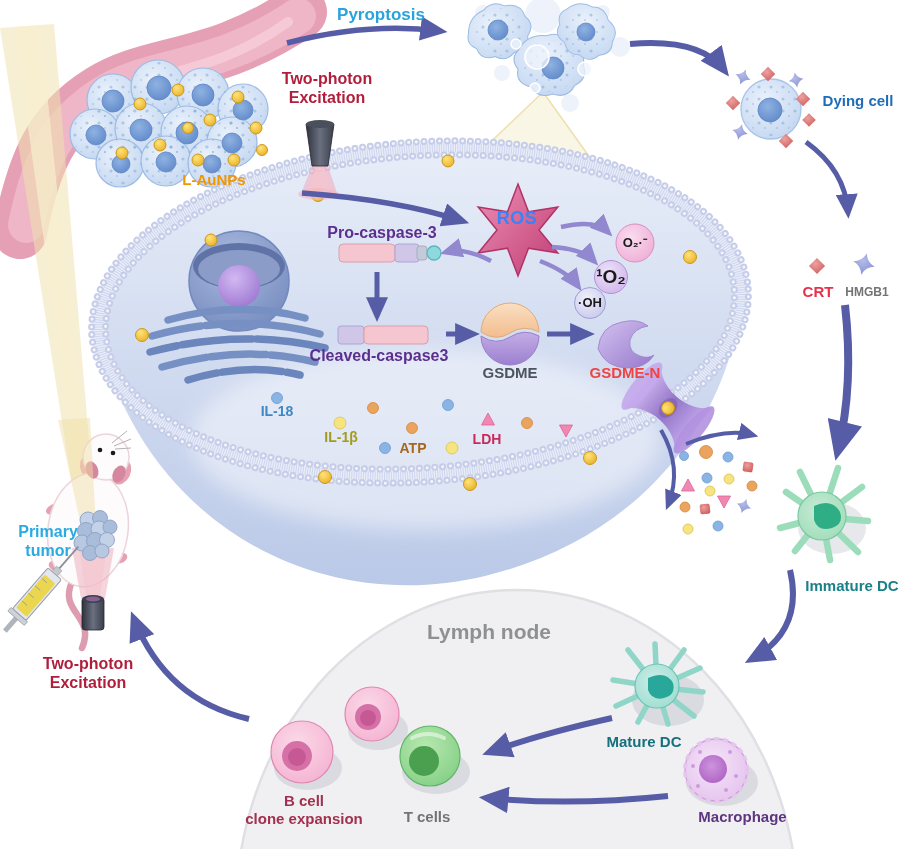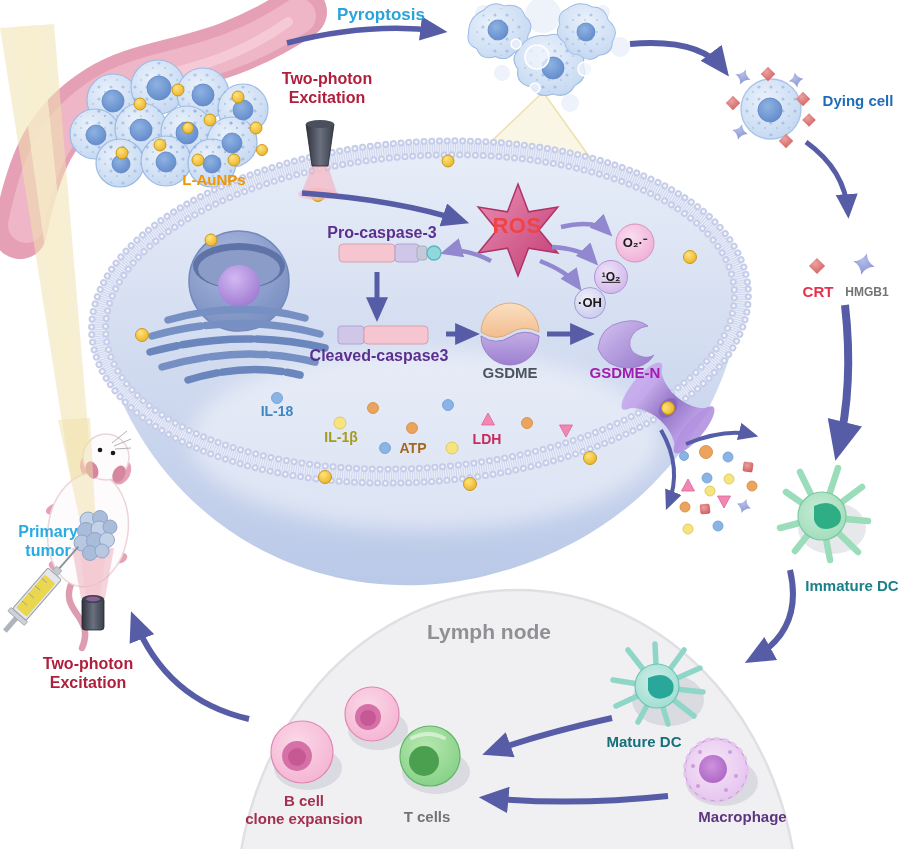--- a/index.html
+++ b/index.html
@@ -545,28 +545,28 @@
 <div class="lbl" style="left: 214px; top: 180px; font-size: 15px; color: rgb(242, 150, 0);">L-AuNPs</div>
 
 <div class="lbl" style="left: 858px; top: 101px; font-size: 15px; color: rgb(31, 108, 184);">Dying cell</div>
 
 <div class="lbl" style="left: 818px; top: 292px; font-size: 15px; color: rgb(232, 48, 74);">CRT</div>
 <div class="lbl" style="left: 867px; top: 292px; font-size: 12px; color: #737373;">HMGB1</div>
 
 <div class="lbl" style="left: 382px; top: 233px; font-size: 16px; color: rgb(92, 47, 142);">Pro-caspase-3</div>
 <div class="lbl" style="left: 379px; top: 356px; font-size: 16px; color: rgb(92, 47, 142);">Cleaved-caspase3</div>
 
-<div class="lbl" style="left: 517px; top: 226px; font-size: 22px; letter-spacing: 0.5px; color: #ef4444;">ROS</div>
+<div class="lbl" style="left: 517px; top: 219px; font-size: 18px; letter-spacing: 0.5px; color: #3b82f6;">ROS</div>
 
 <div class="lbl" style="left: 635px; top: 243px; font-size: 13px; color: rgb(26, 26, 26);">O₂·⁻</div>
-<div class="lbl" style="left: 611px; top: 277px; font-size: 12px; color: rgb(26, 26, 26); text-decoration: underline;">¹O₂</div>
+<div class="lbl" style="left: 611px; top: 277px; font-size: 19px; color: rgb(26, 26, 26);">¹O₂</div>
 <div class="lbl" style="left: 590px; top: 303px; font-size: 13px; color: rgb(26, 26, 26);">·OH</div>
 
 <div class="lbl" style="left: 510px; top: 373px; font-size: 15px; color: rgb(74, 85, 96);">GSDME</div>
-<div class="lbl" style="left: 625px; top: 373px; font-size: 15px; color: #a21caf;">GSDME-N</div>
+<div class="lbl" style="left: 625px; top: 373px; font-size: 15px; color: #ef4444;">GSDME-N</div>
 
 <div class="lbl" style="left: 277px; top: 411px; font-size: 14px; color: rgb(63, 135, 196);">IL-18</div>
 <div class="lbl" style="left: 341px; top: 437px; font-size: 14px; color: rgb(163, 155, 30);">IL-1β</div>
 <div class="lbl" style="left: 413px; top: 448px; font-size: 14px; color: rgb(165, 103, 31);">ATP</div>
 <div class="lbl" style="left: 487px; top: 439px; font-size: 14px; color: rgb(201, 42, 92);">LDH</div>
 
 <div class="lbl" style="left: 852px; top: 586px; font-size: 15px; color: rgb(26, 129, 135);">Immature DC</div>
 
 <div class="lbl" style="left: 489px; top: 632px; font-size: 21px; color: rgb(143, 144, 147);">Lymph node</div>
 

